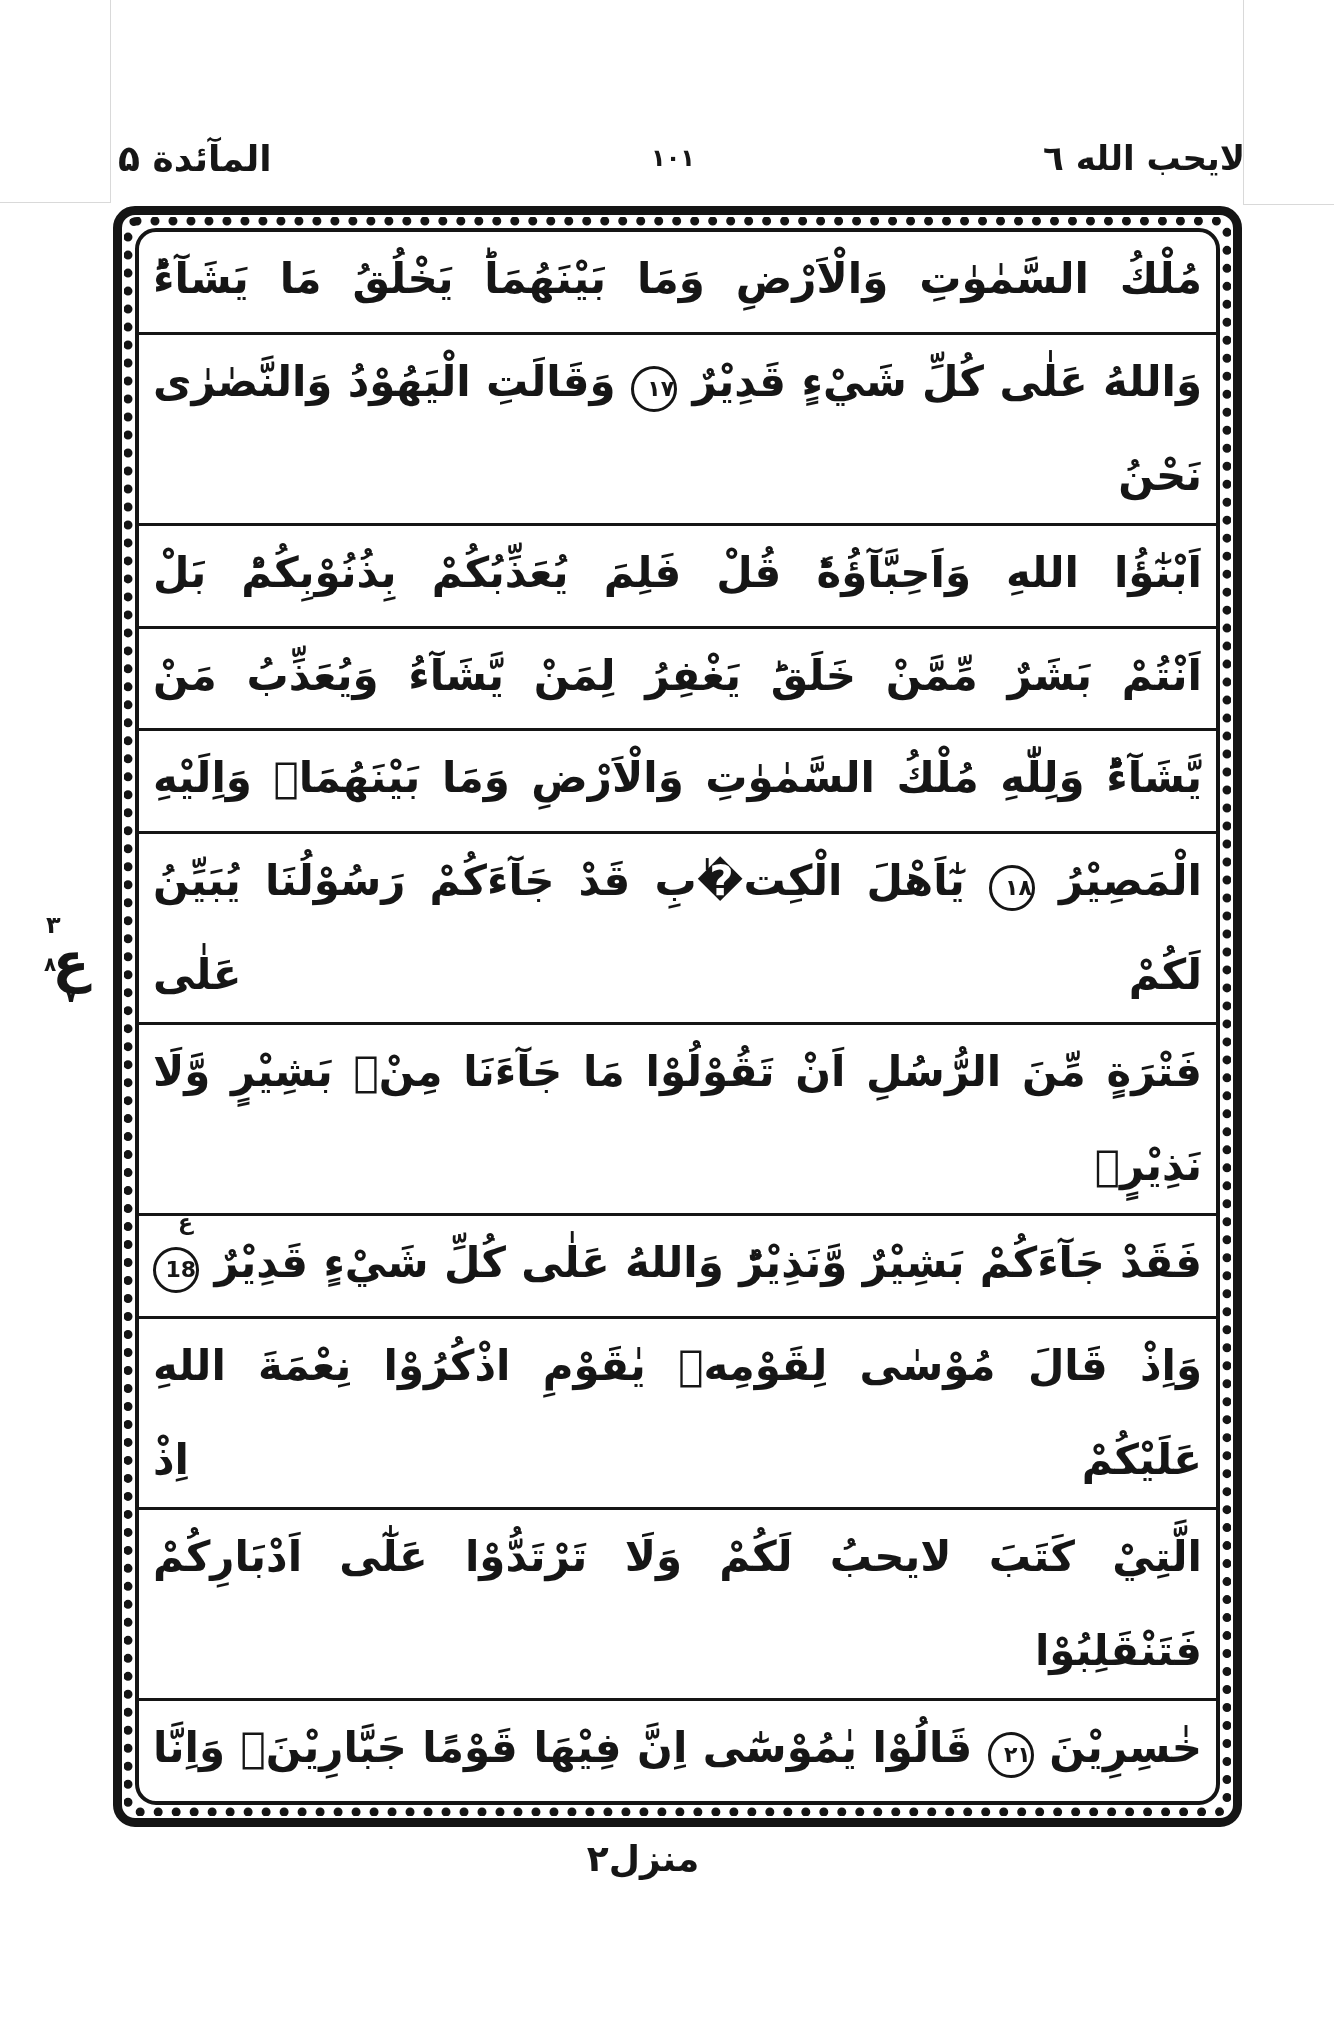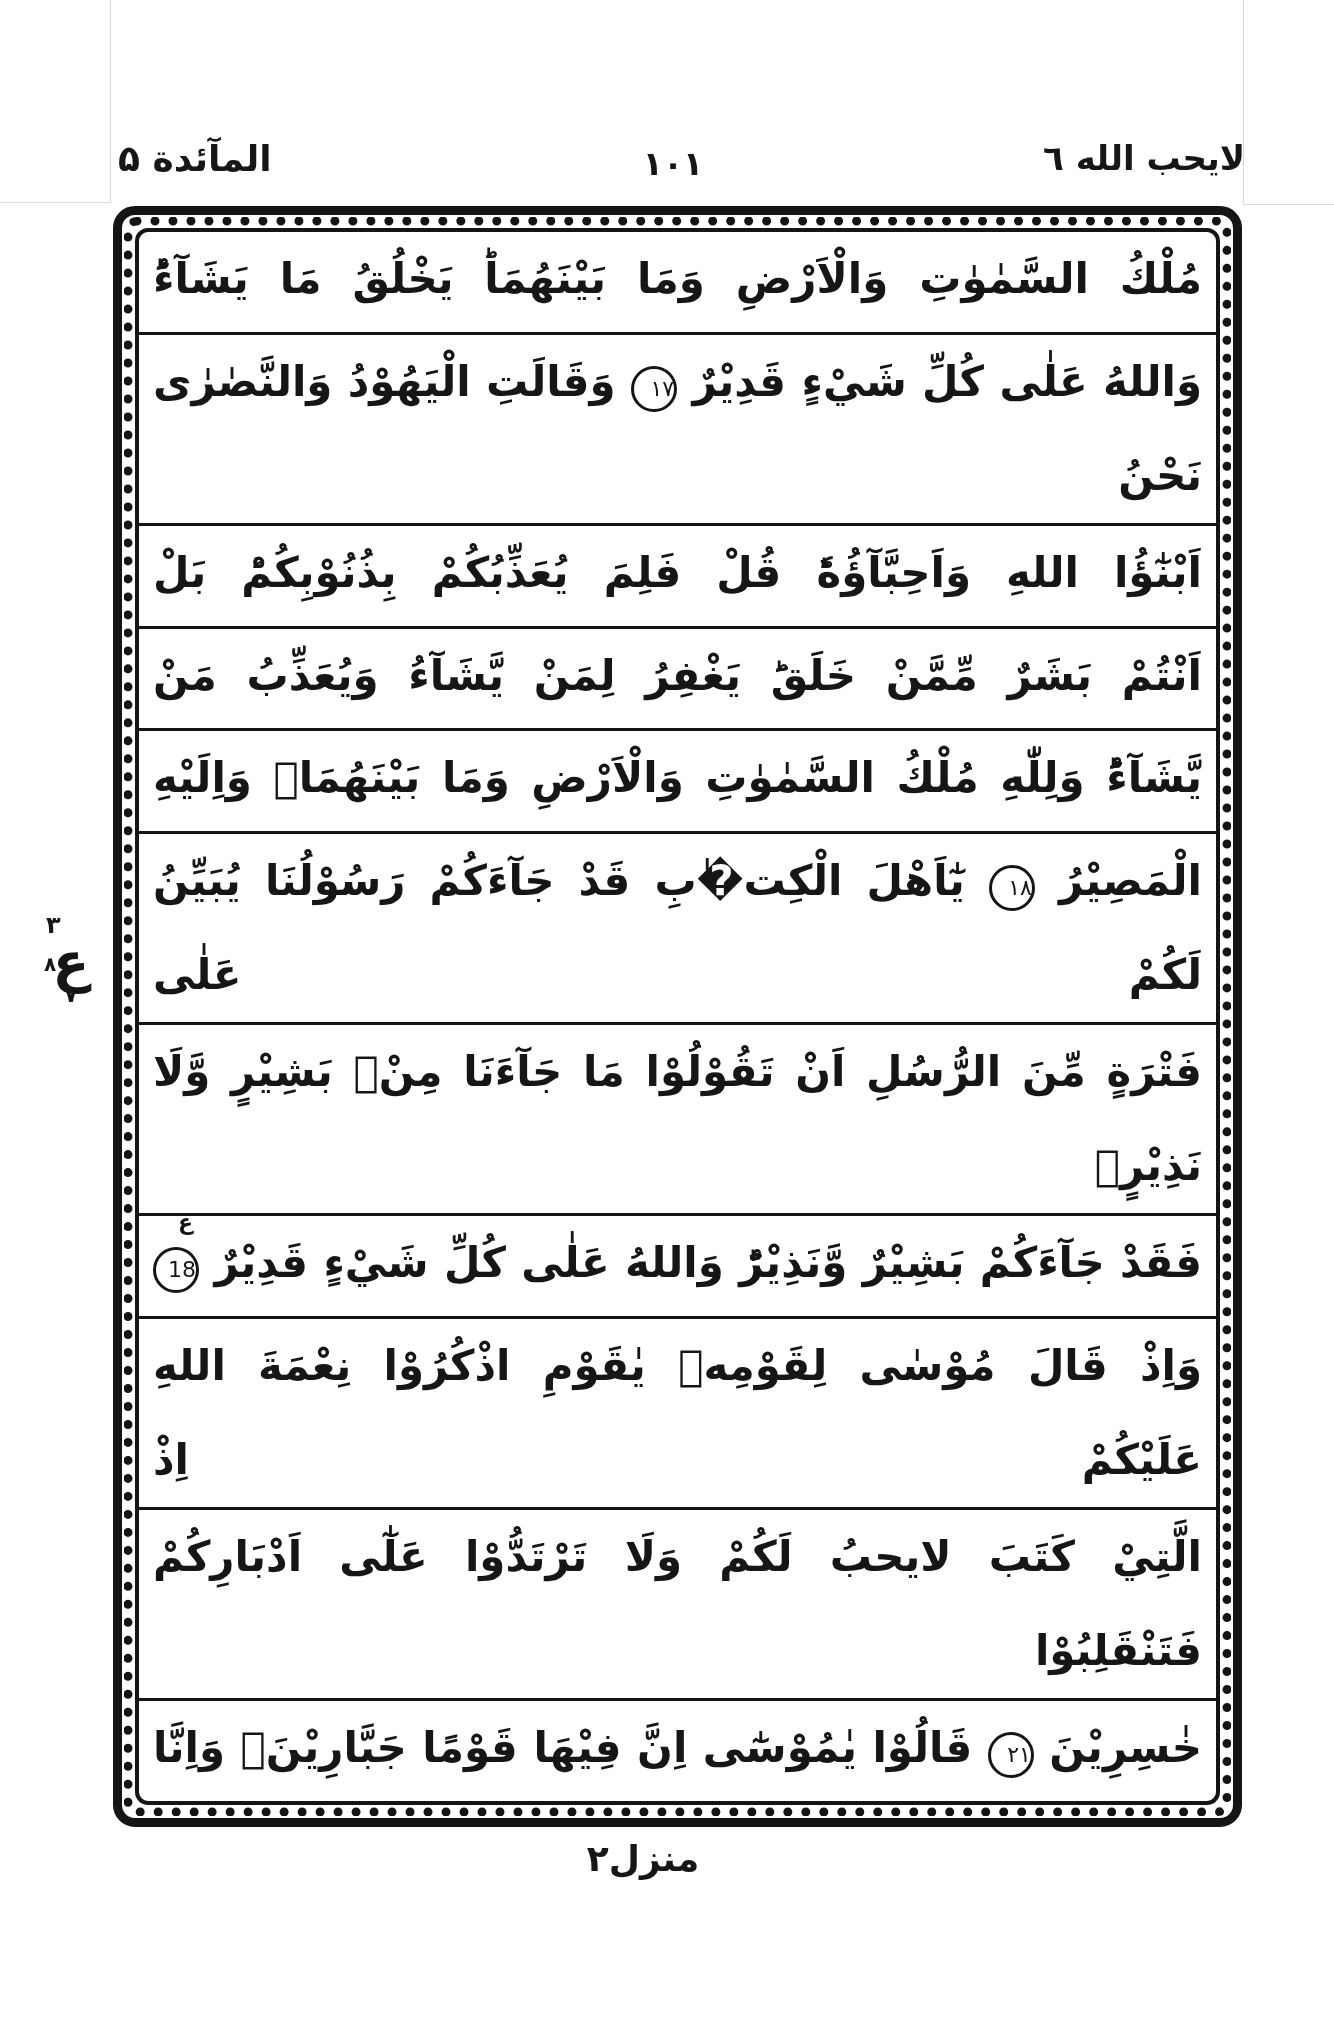--- a/index.html
+++ b/index.html
@@ -15,36 +15,36 @@
   
   .hairline{position:absolute;background:#d9d9d9;}
   .hl-left-v{left:110px;top:0;width:1px;height:203px;}
   .hl-left-h{left:0;top:202px;width:110px;height:1px;}
   .hl-right-v{left:1243px;top:0;width:1px;height:205px;}
   .hl-right-h{left:1243px;top:204px;width:91px;height:1px;}
 
   
   .hdr{position:absolute;top:138px;font-weight:bold;white-space:nowrap;}
   .hdr-surah{left:118px;font-size:36px;}
-  .hdr-page{left:673px;top:144px;transform:translateX(-50%);font-size:33px;letter-spacing:4px;}
+  .hdr-page{left:673px;top:144px;transform:translateX(-50%);font-size:24px;letter-spacing:4px;}
   .hdr-juz{right:89px;font-size:34px;}
 
   
   .frame{
     position:absolute;left:113px;top:206px;width:1129px;height:1621px;
     box-sizing:border-box;border:9px solid #151515;border-radius:22px;
     padding:2px;background:#ffffff;
   }
   .beads{
     box-sizing:border-box;height:100%;
     border:9px dotted #151515;border-radius:13px;padding:2px;
   }
   .inner{
     box-sizing:border-box;height:100%;
-    border:4px solid #151515;border-radius:13px;
+    border:4px solid #151515;border-radius:21px;
     display:flex;flex-direction:column;overflow:hidden;
     background:#ffffff;
   }
   .line{
     flex:1;
     padding:0 14px;
     font-size:42px;font-weight:bold;
     line-height:94px;
     text-align:justify;text-align-last:justify;
     direction:rtl;
@@ -52,21 +52,21 @@
     overflow:visible;
   }
   .line + .line{border-top:3px solid #151515;}
 
   
   .vmark{position:relative;display:inline-block;vertical-align:middle;line-height:normal;}
   .vcircle{
     display:inline-block;box-sizing:border-box;
     min-width:46px;height:46px;line-height:40px;
     border:3px solid #151515;border-radius:50%;
-    font-size:22px;font-weight:normal;text-align:left;
+    font-size:22px;font-weight:bold;text-align:left;
     letter-spacing:0;
   }
   .vtop{
     position:absolute;top:-26px;right:6px;
     font-size:22px;font-weight:bold;line-height:22px;
   }
 
   
   .ruku{position:absolute;left:34px;top:912px;width:74px;font-weight:bold;}
   .ruku .r-top{display:block;text-align:left;padding-left:12px;font-size:24px;line-height:26px;}

